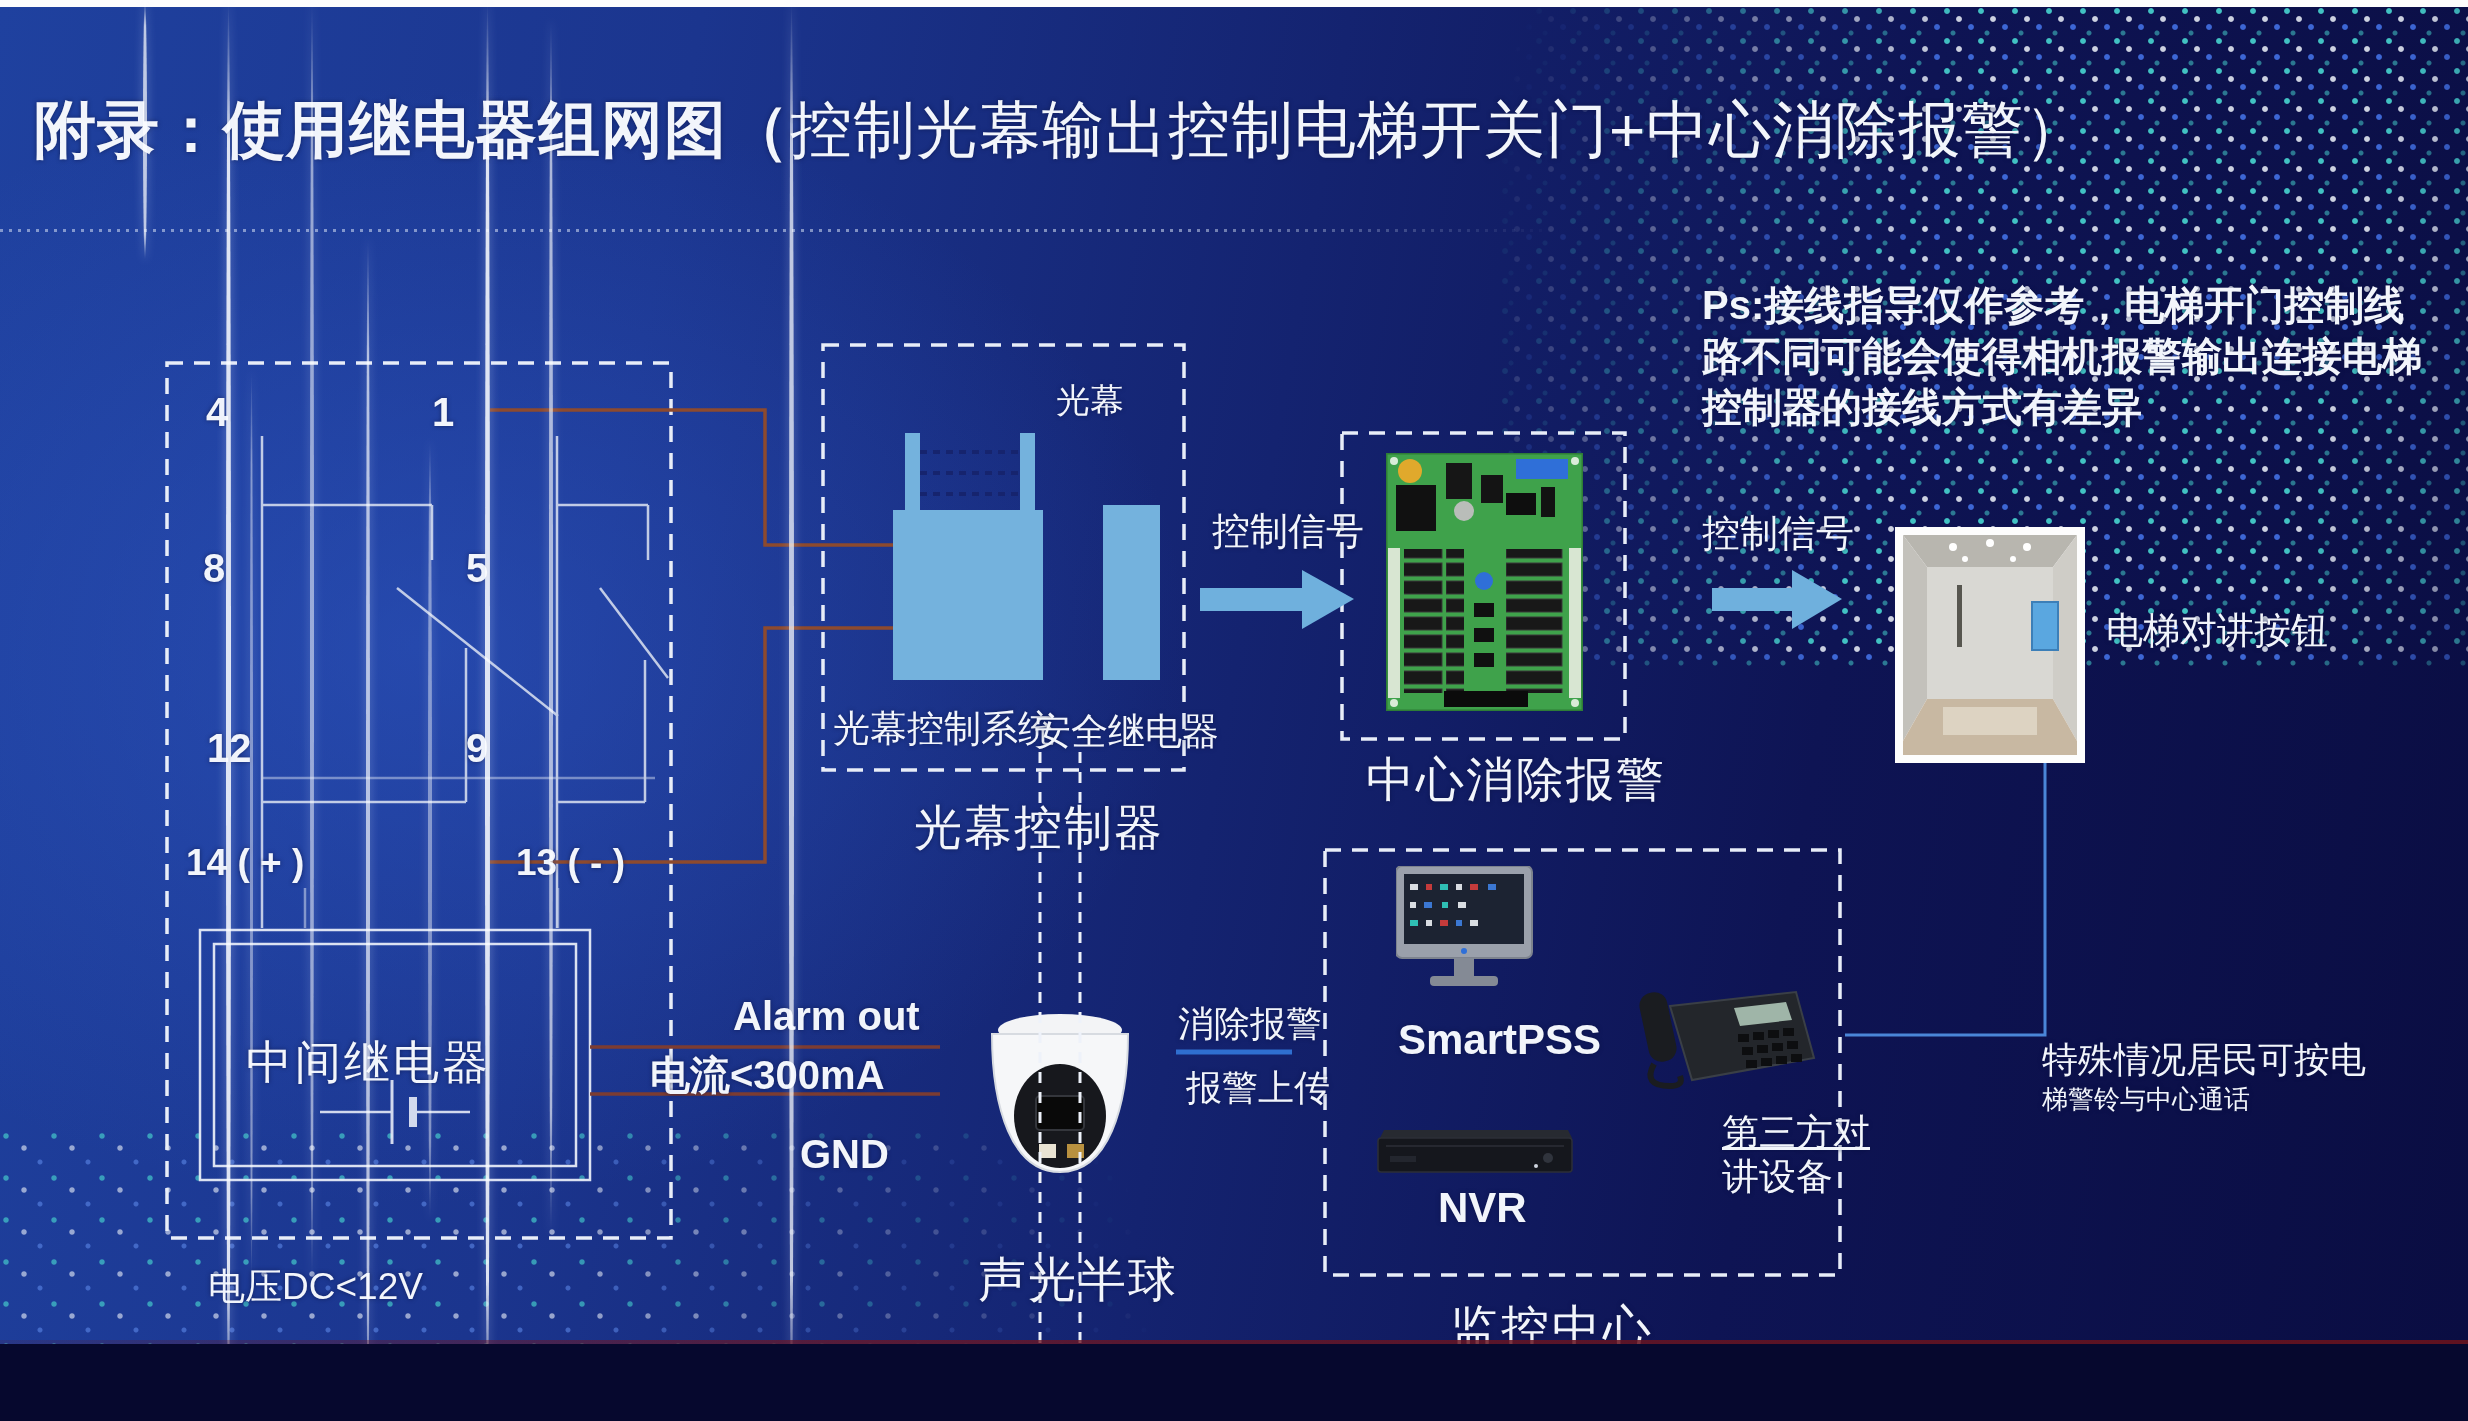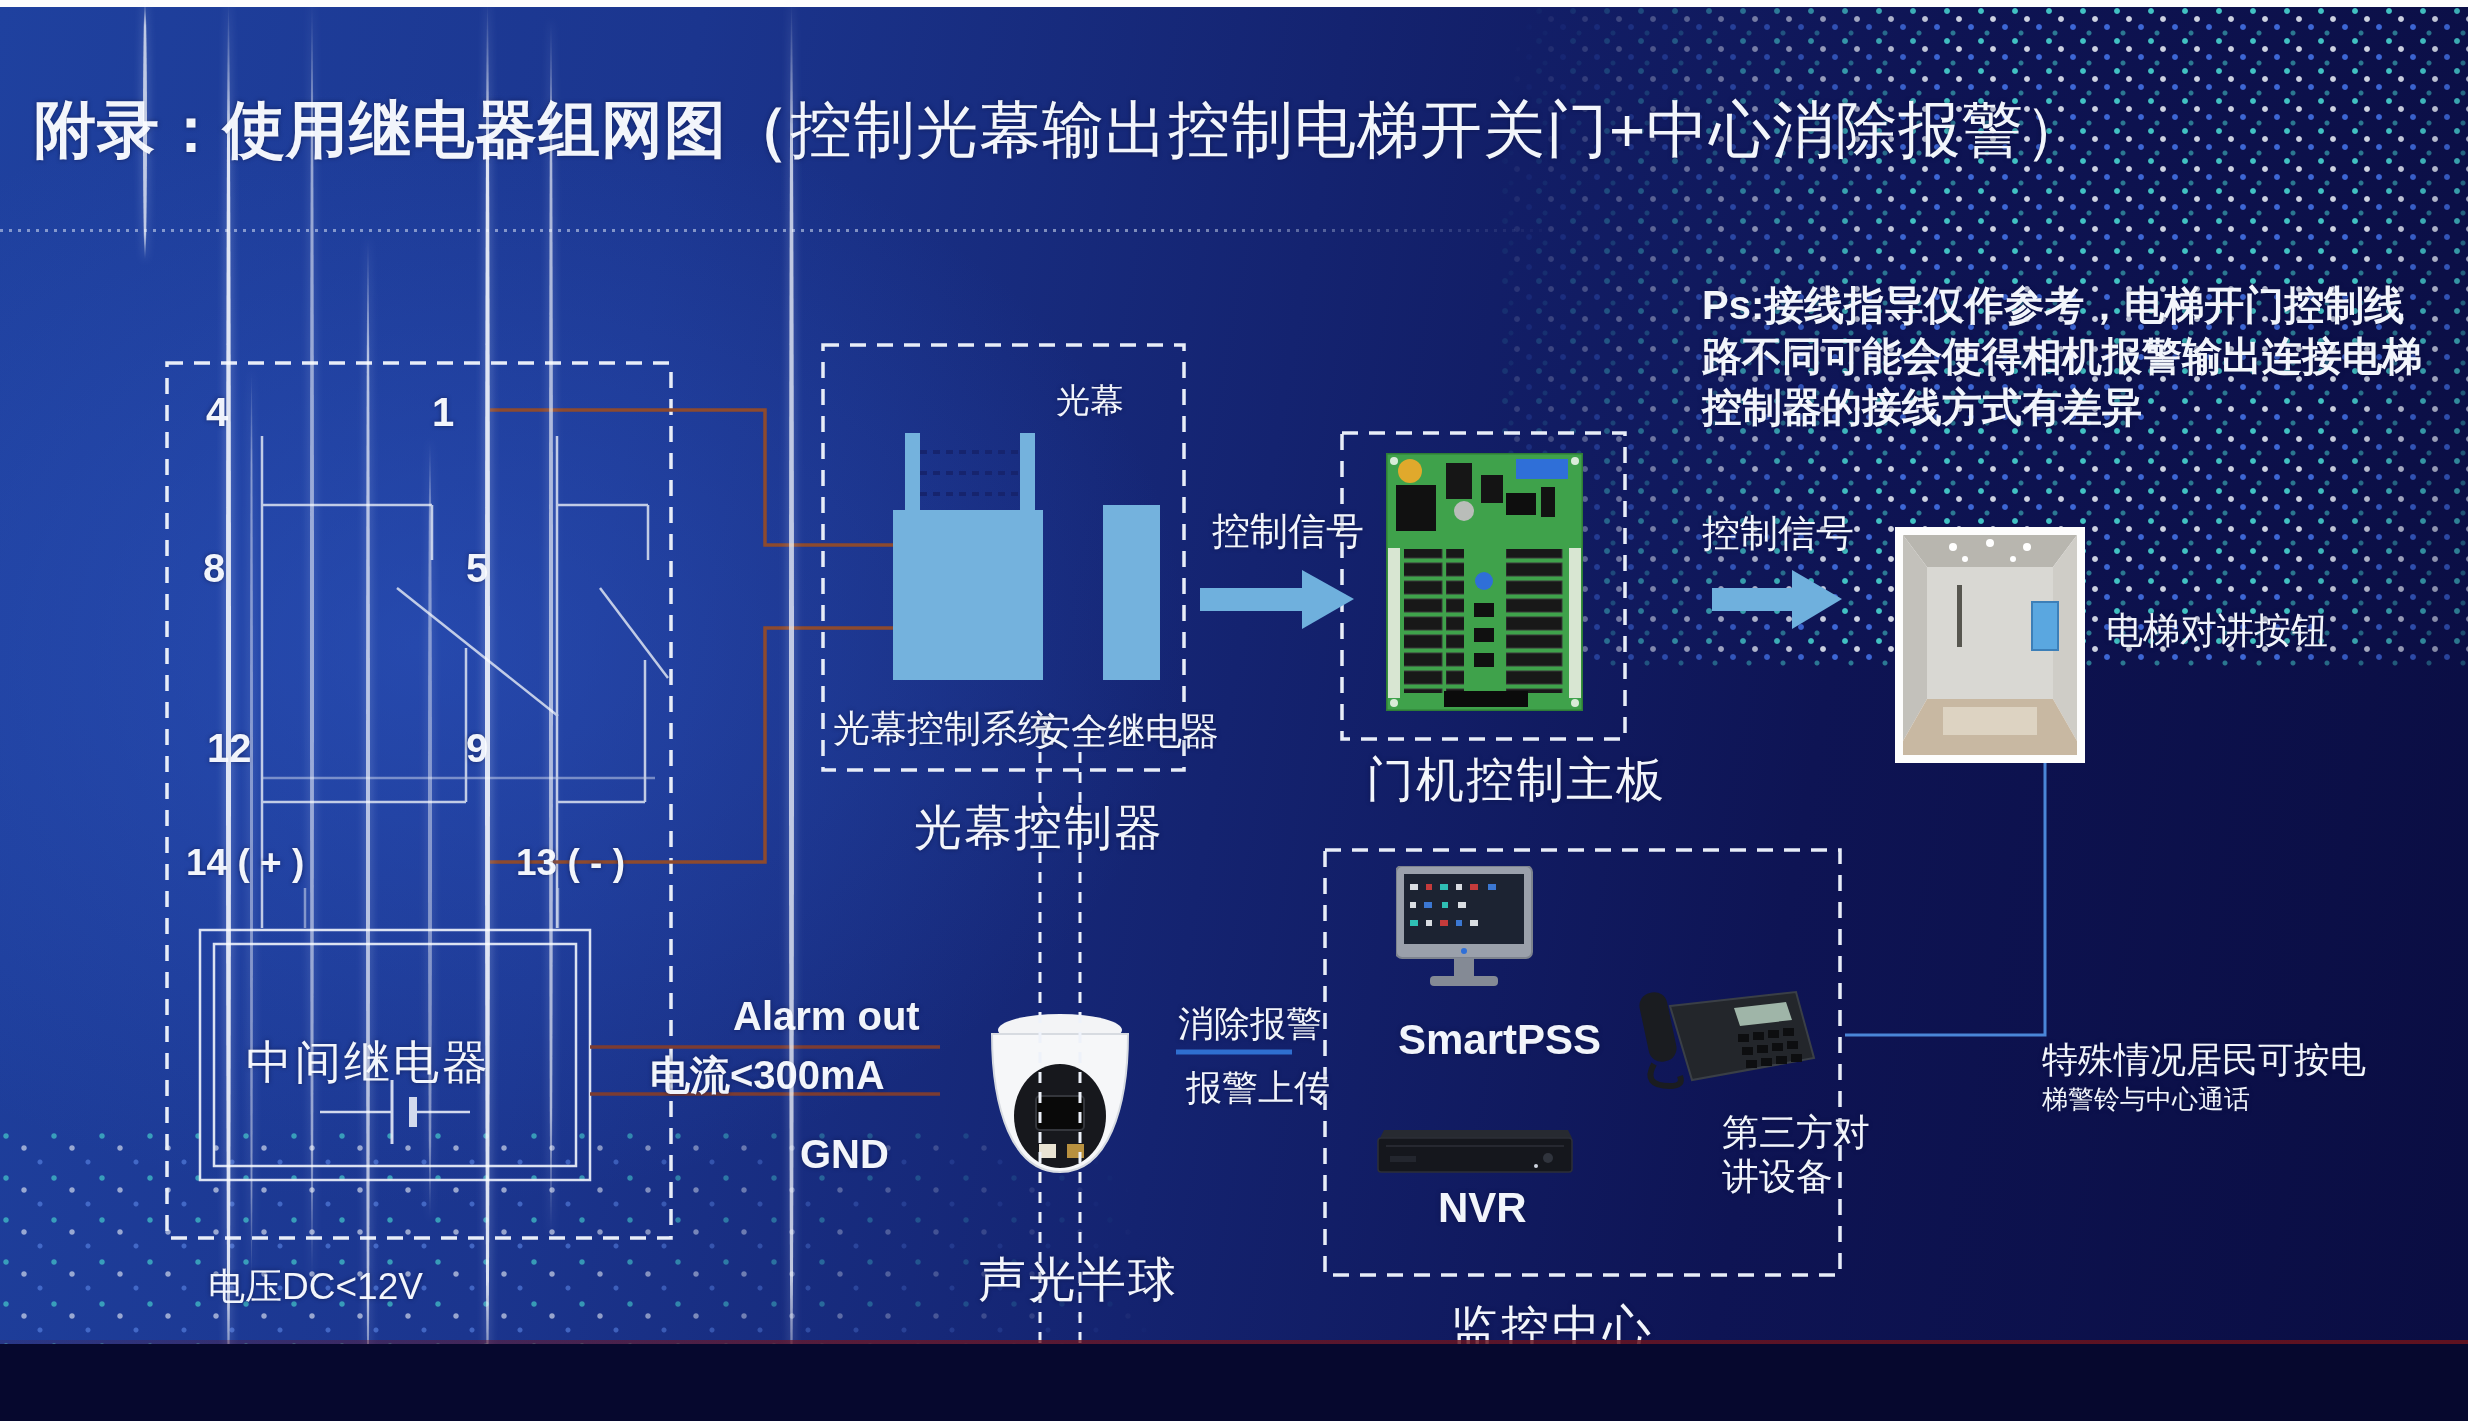--- a/index.html
+++ b/index.html
@@ -264,38 +264,38 @@
   <div class="lbl" style="left:208px;top:1262px;font-size:37px;">电压DC&lt;12V</div>
 
   <div class="lbl" style="left:1056px;top:378px;font-size:34px;">光幕</div>
   <div class="lbl" style="left:833px;top:704px;font-size:37px;">光幕控制系统</div>
   <div class="lbl" style="left:1034px;top:707px;font-size:37px;">安全继电器</div>
   <div class="lbl" style="left:914px;top:796px;font-size:48px;letter-spacing:2px;">光幕控制器</div>
 
   <div class="lbl" style="left:1212px;top:506px;font-size:38px;">控制信号</div>
   <div class="lbl" style="left:1702px;top:508px;font-size:38px;">控制信号</div>
 
-  <div class="lbl" style="left:1366px;top:748px;font-size:48px;letter-spacing:2px;">门机控制主板</div>
+  <div class="lbl" style="left:1366px;top:748px;font-size:48px;letter-spacing:2px;">中心消除报警</div>
 
   <div class="lbl bold" style="left:733px;top:994px;font-size:40px;">Alarm  out</div>
   <div class="lbl bold" style="left:650px;top:1048px;font-size:40px;">电流&lt;300mA</div>
   <div class="lbl bold" style="left:800px;top:1132px;font-size:40px;">GND</div>
 
   <div class="lbl" style="left:1178px;top:1000px;font-size:36px;">消除报警</div>
   <div class="lbl" style="left:1186px;top:1064px;font-size:36px;">报警上传</div>
 
   <div class="lbl" style="left:978px;top:1248px;font-size:48px;letter-spacing:2px;">声光半球</div>
 
   <div class="lbl" style="left:2106px;top:606px;font-size:37px;">电梯对讲按钮</div>
   <div class="lbl" style="left:2042px;top:1036px;font-size:36px;">特殊情况居民可按电</div>
   <div class="lbl" style="left:2042px;top:1082px;font-size:26px;">梯警铃与中心通话</div>
 
   <div class="lbl bold" style="left:1398px;top:1016px;font-size:42px;">SmartPSS</div>
   <div class="lbl bold" style="left:1438px;top:1184px;font-size:42px;">NVR</div>
-  <div class="lbl" style="left:1722px;top:1108px;font-size:37px;">第三方对</div>
+  <div class="lbl" style="left:1722px;top:1108px;font-size:37px;text-decoration:underline;">第三方对</div>
   <div class="lbl" style="left:1722px;top:1152px;font-size:37px;">讲设备</div>
   <div class="lbl" style="left:1450px;top:1296px;font-size:48px;letter-spacing:3px;">监控中心</div>
 
   <div class="streak" style="left:143px;top:0;width:4px;height:260px;opacity:.8;"></div>
   <div class="streak" style="left:226px;top:0;width:5px;height:1421px;opacity:.95;"></div>
   <div class="streak" style="left:250px;top:370px;width:3px;height:910px;opacity:.5;"></div>
   <div class="streak" style="left:310px;top:0;width:4px;height:1280px;opacity:.6;"></div>
   <div class="streak" style="left:366px;top:238px;width:4px;height:1183px;opacity:.75;"></div>
   <div class="streak" style="left:428px;top:440px;width:4px;height:780px;opacity:.5;"></div>
   <div class="streak" style="left:485px;top:0;width:5px;height:1421px;opacity:.95;"></div>

